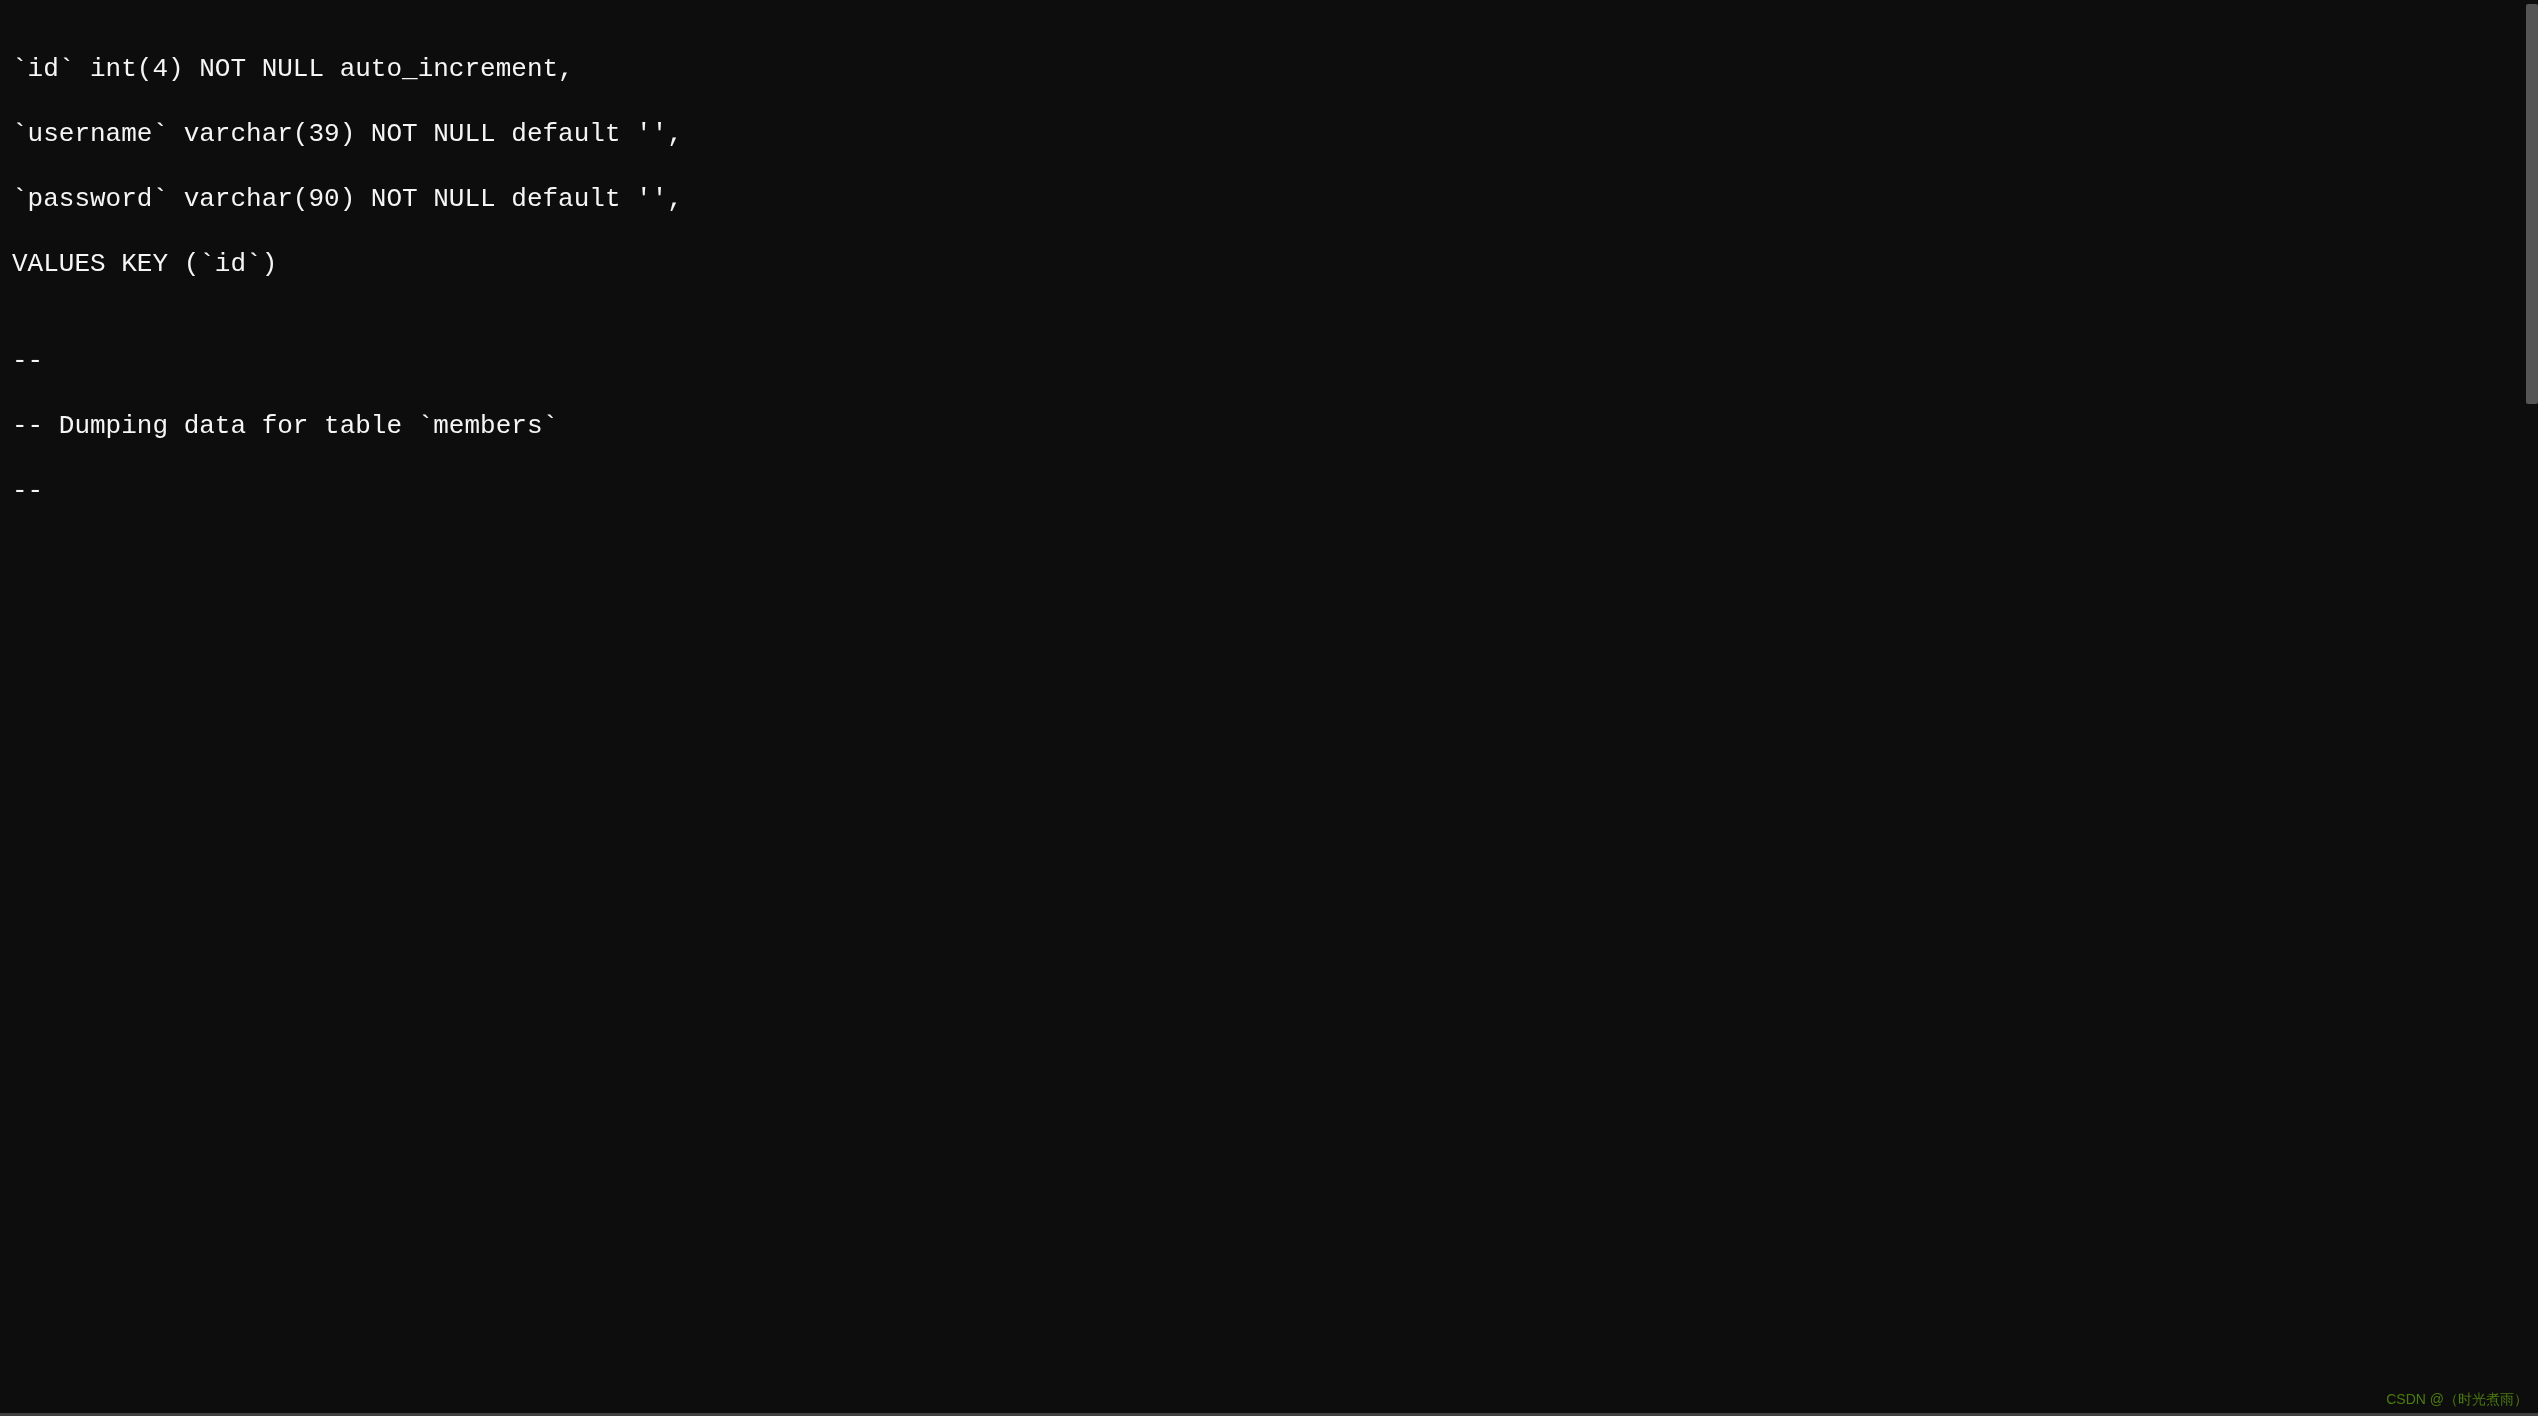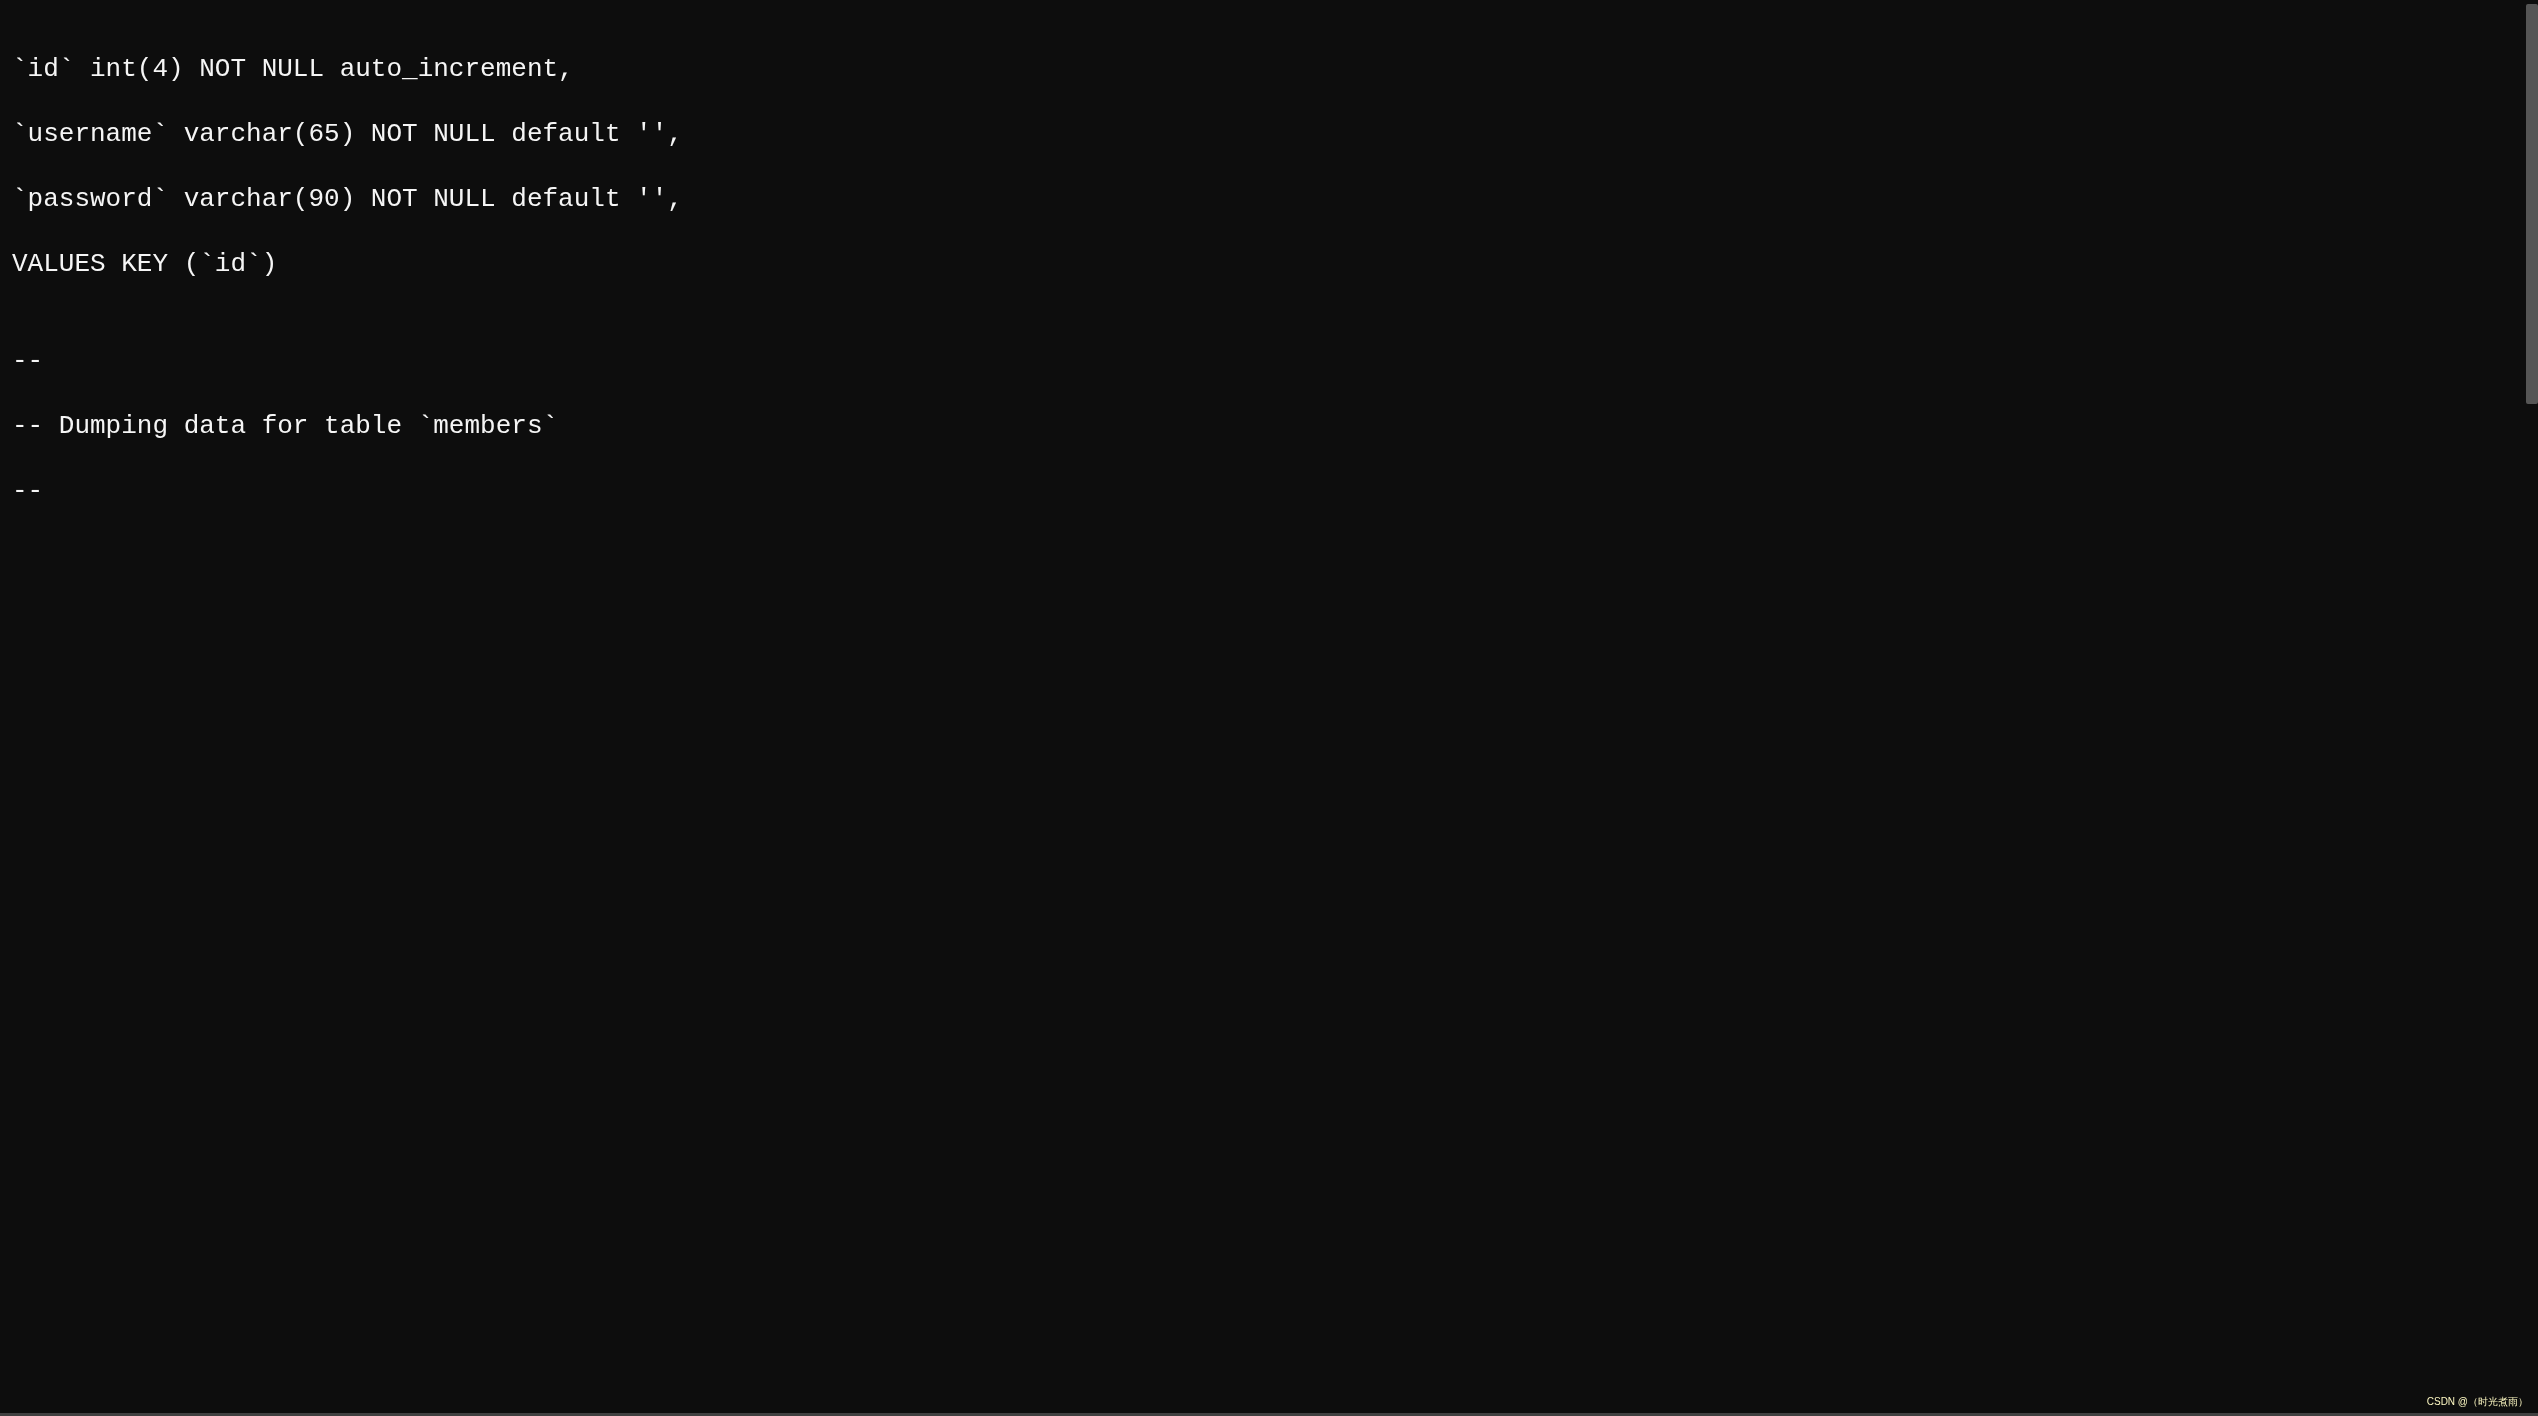--- a/index.html
+++ b/index.html
@@ -21,22 +21,22 @@
     .code-block {
       white-space: pre;
     }
     .code-line {
       display: block;
     }
     .watermark {
       position: fixed;
       bottom: 8px;
       right: 10px;
-      font-size: 10px;
-      color: #fef9c3;
+      font-size: 14px;
+      color: #4d7c0f;
       font-family: "Microsoft YaHei", "SimHei", sans-serif;
     }
     .bottom-bar {
       position: fixed;
       bottom: 0;
       left: 0;
       right: 0;
       height: 3px;
       background-color: #404040;
     }
@@ -56,21 +56,21 @@
       height: 400px;
       background-color: #555555;
       border-radius: 2px;
     }
   </style>
 </head>
 <body>
 
 <div class="code-block">
 <span class="code-line">`id` int(4) NOT NULL auto_increment,</span>
-<span class="code-line">`username` varchar(65) NOT NULL default '',</span>
+<span class="code-line">`username` varchar(39) NOT NULL default '',</span>
 <span class="code-line">`password` varchar(90) NOT NULL default '',</span>
 <span class="code-line">VALUES KEY (`id`)</span>
 <span class="code-line"></span>
 <span class="code-line">--</span>
 <span class="code-line">-- Dumping data for table `members`</span>
 <span class="code-line">--</span>
 <span class="code-line"></span>
 </div>
 
 <div class="scrollbar-track">

